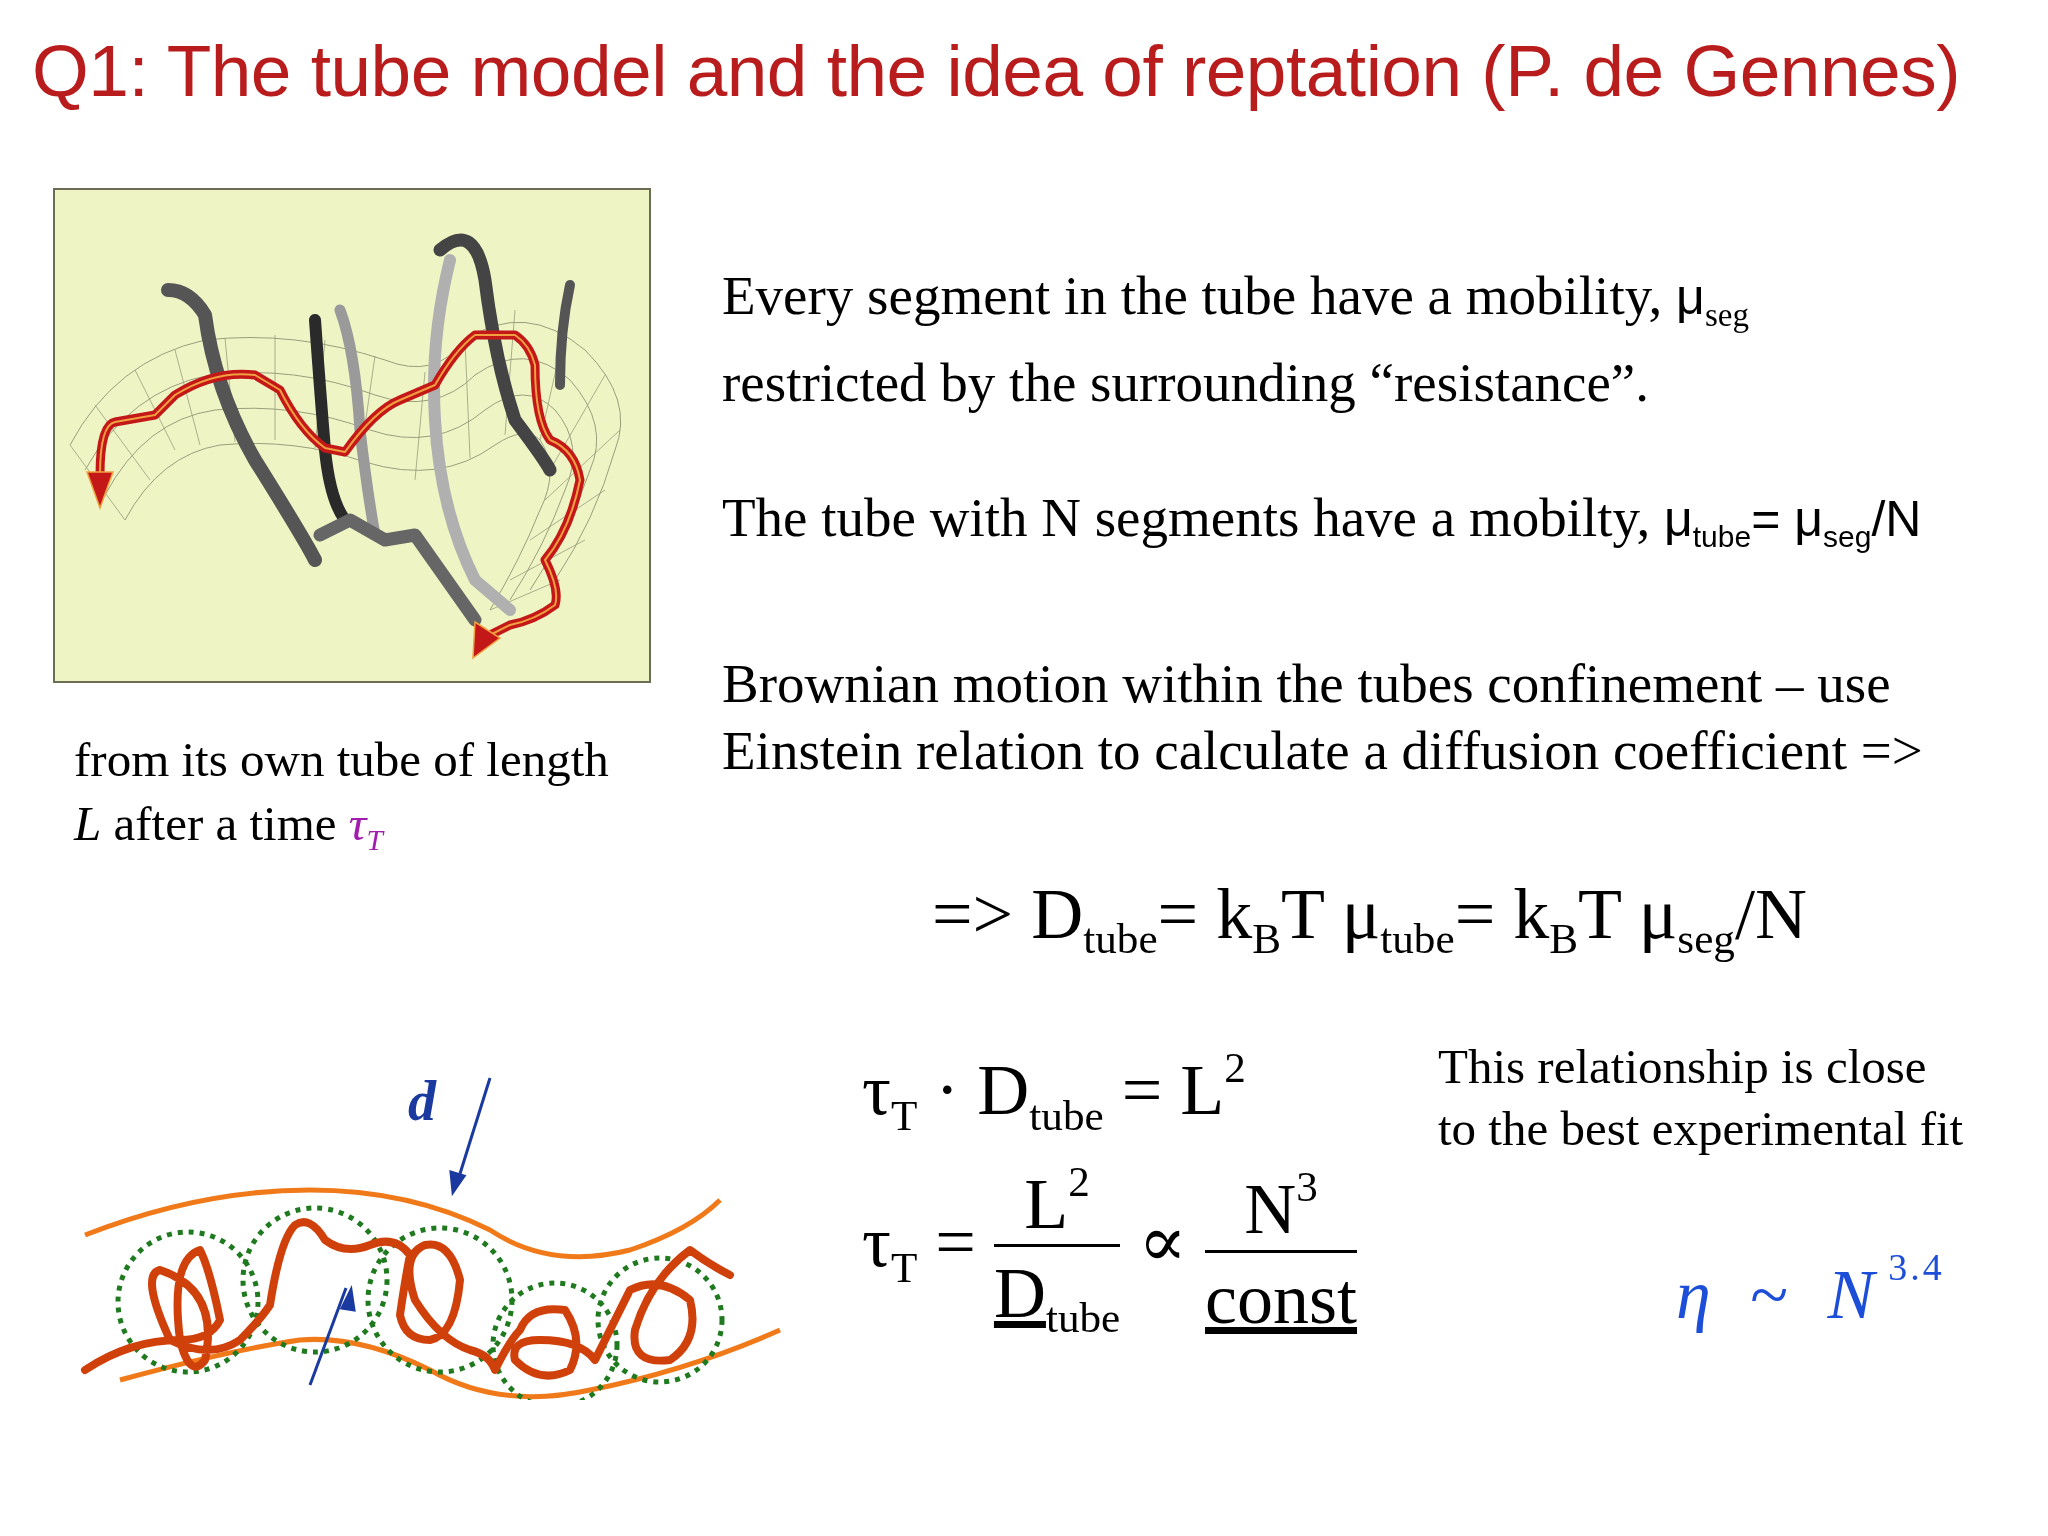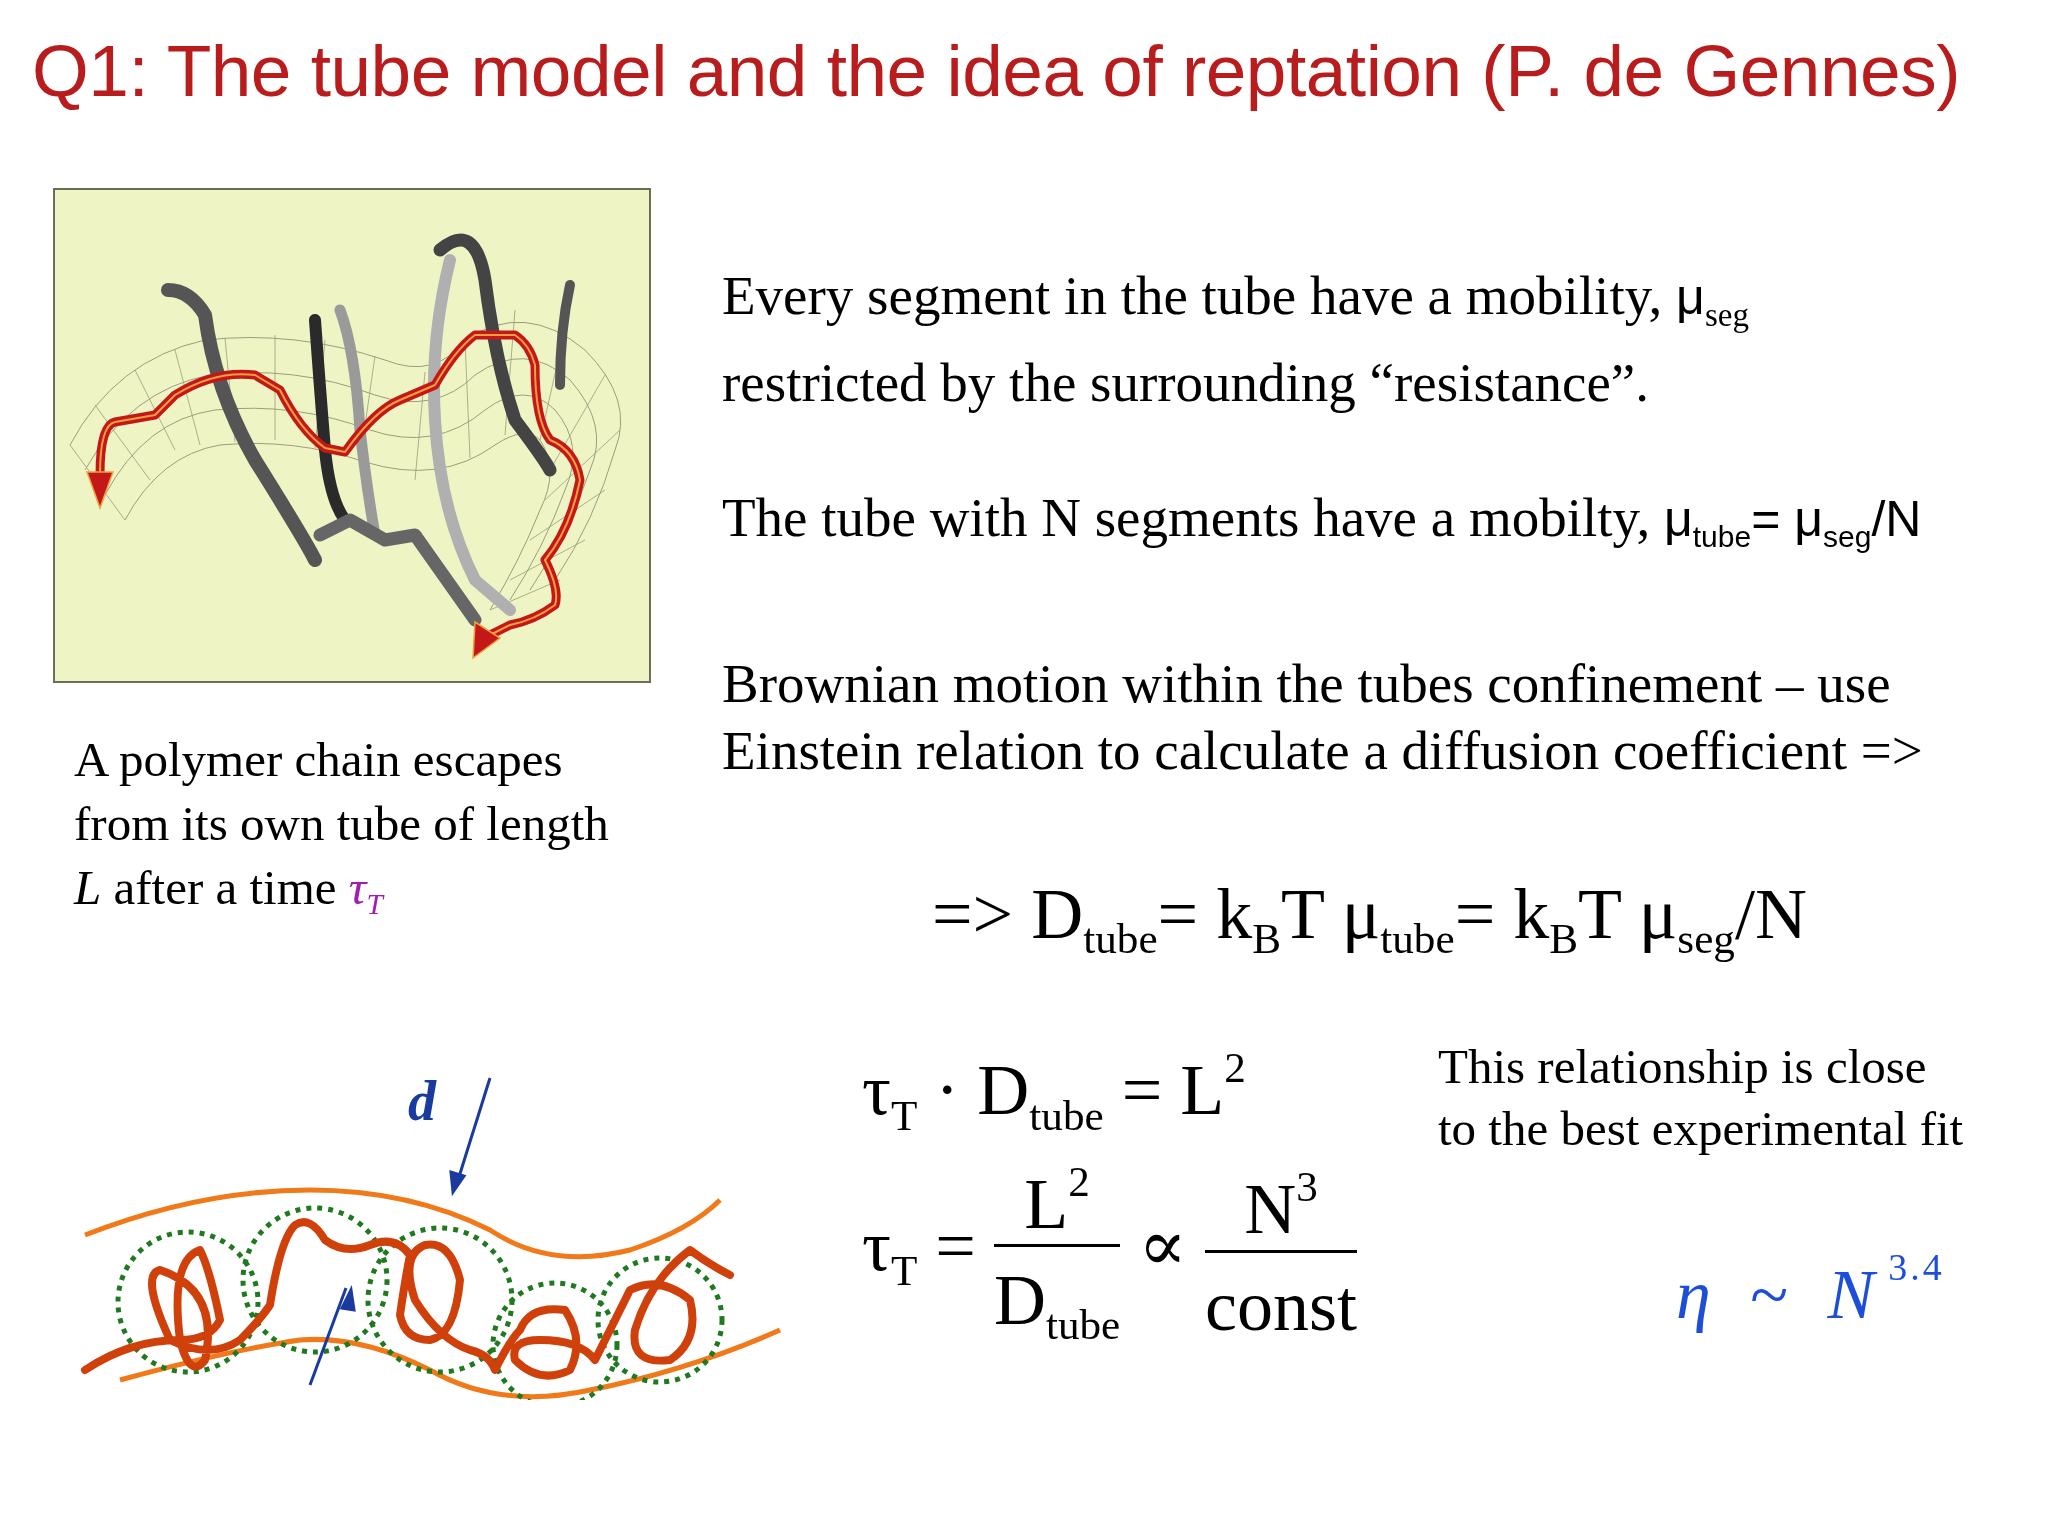--- a/index.html
+++ b/index.html
@@ -16,21 +16,21 @@
   .sup { font-size: 0.6em; vertical-align: 0.75em; }
   .sans-part { font-family: "Liberation Sans", "DejaVu Sans", sans-serif; font-size: 50px; }
   .caption { left: 74px; top: 728px; font-size: 49px; line-height: 64px; }
   .red { color: #a21caf; font-style: italic; }
   .it { font-style: italic; }
   .eq-big { left: 932px; top: 878px; font-size: 72px; line-height: 1; }
   .eq1 { left: 862px; top: 1046px; font-size: 72px; line-height: 1; }
   .eq2 { left: 862px; top: 1160px; font-size: 72px; line-height: 1; }
   .frac { display: inline-block; vertical-align: middle; text-align: center; }
   .frac .num { display: block; border-bottom: 3px solid #000; padding: 0 14px 4px; }
-  .frac .den { display: block; padding-top: 17px; }
+  .frac .den { display: block; padding-top: 10px; text-decoration: underline; }
   .note { left: 1438px; top: 1036px; font-size: 49px; line-height: 62px; }
   .eta { left: 1676px; top: 1248px; font-size: 70px; color: #1d4ed8; font-style: italic; line-height: 1; }
   .eta .exp { font-style: normal; font-size: 38px; vertical-align: 38px; margin-left: 14px; letter-spacing: 3px; }
   .tube-diagram { left: 70px; top: 1040px; }
 </style>
 </head>
 <body>
 
 <div class="abs title">Q1: The tube model and the idea of reptation (P. de Gennes)</div>
 
@@ -74,21 +74,20 @@
     </g>
 
     <path d="M45 285 Q45 235 60 232 L100 225 L120 205 Q160 180 200 185 L225 200 Q245 240 270 258 L290 262 Q320 220 345 210 L380 195 Q400 160 420 145 L460 145 Q475 155 480 175 Q480 230 495 250 Q520 260 525 290 Q515 340 490 370 Q505 400 500 415 Q480 430 455 435 L435 445" fill="none" stroke="#c41818" stroke-width="9" stroke-linejoin="round"></path>
     <path d="M45 285 Q45 235 60 232 L100 225 L120 205 Q160 180 200 185 L225 200 Q245 240 270 258 L290 262 Q320 220 345 210 L380 195 Q400 160 420 145 L460 145 Q475 155 480 175 Q480 230 495 250 Q520 260 525 290 Q515 340 490 370 Q505 400 500 415 Q480 430 455 435 L435 445" fill="none" stroke="#f0a040" stroke-width="2" stroke-linejoin="round"></path>
     <polygon points="32,282 58,282 45,318" fill="#c41818" stroke="#f0a040" stroke-width="1.5"></polygon>
     <polygon points="420,432 445,448 418,468" fill="#c41818" stroke="#f0a040" stroke-width="1.5"></polygon>
   </svg>
 </div>
 
 <div class="abs caption">
-  <div>A polymer chain escapes</div>
   <div>from its own tube of length</div>
   <div><span class="it">L</span><span> after a time </span><span class="red"><span>τ</span><span class="sub">T</span></span></div>
 </div>
 
 <div class="abs body-text" style="left:722px; top:262px;">
   <div><span>Every segment in the tube have a mobility, </span><span class="sans-part">μ</span><span class="sub">seg</span></div>
   <div>restricted by the surrounding “resistance”.</div>
 </div>
 
 <div class="abs body-text" style="left:722px; top:484px;">

